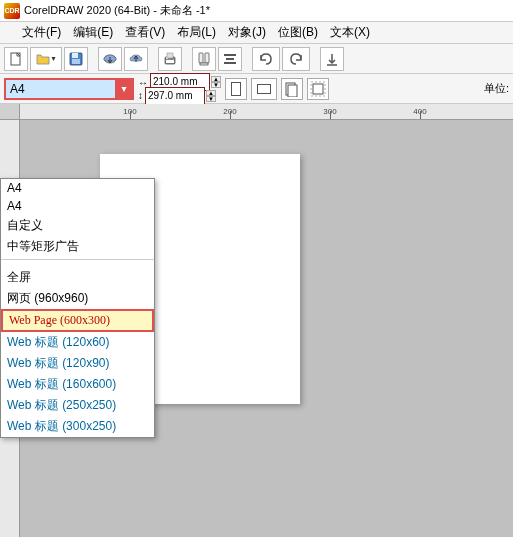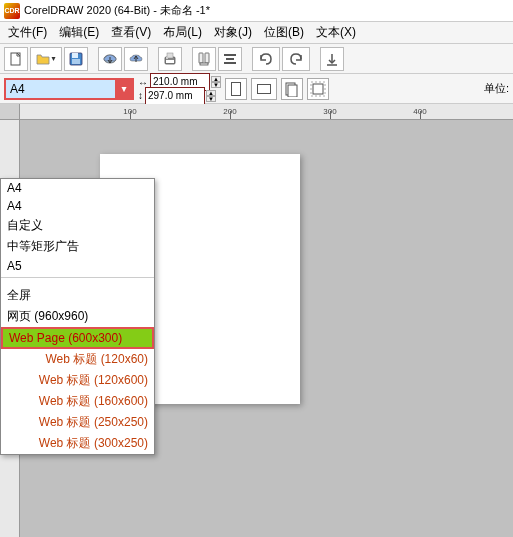--- a/index.html
+++ b/index.html
@@ -40,21 +40,21 @@
       font-size: 11px;
       color: #000;
     }
 
     
     .menu-bar {
       background: #f5f5f5;
       height: 22px;
       display: flex;
       align-items: center;
-      padding: 0 2px;
+      padding: 0 16px;
       border-bottom: 1px solid #ccc;
       font-size: 12px;
     }
     .menu-item {
       padding: 2px 6px;
       cursor: pointer;
       white-space: nowrap;
     }
 
     
@@ -250,27 +250,27 @@
       font-size: 12px;
     }
     .dropdown-item {
       padding: 2px 6px;
       cursor: pointer;
       white-space: nowrap;
       color: #000;
     }
     .dropdown-item.selected {
       border: 2px solid #e05050;
-      background: #84cc16;
+      background: #fef9c3;
       color: #c00000;
       font-weight: normal;
+      font-family: Liberation Serif, serif;
     }
     .dropdown-item.blue-text {
-      color: #c2410c;
-      text-align: right;
+      color: #0369a1;
     }
 
     
     .unit-label {
       font-size: 11px;
       color: #000;
       white-space: nowrap;
     }
 
     
@@ -477,25 +477,24 @@
 
   <div class="ruler-left"></div>
 
   <div class="white-page"></div>
 
   <div class="dropdown-overlay">
     <div class="dropdown-item">A4</div>
     <div class="dropdown-item">A4</div>
     <div class="dropdown-item">自定义</div>
     <div class="dropdown-item">中等矩形广告</div>
-    <div class="dropdown-item">A5</div>
     <div style="height:6px;border-top:1px solid #ccc;margin:2px 0;"></div>
     <div class="dropdown-item">全屏</div>
     <div class="dropdown-item">网页 (960x960)</div>
     <div class="dropdown-item selected">Web Page (600x300)</div>
     <div class="dropdown-item blue-text">Web 标题 (120x60)</div>
-    <div class="dropdown-item blue-text">Web 标题 (120x600)</div>
+    <div class="dropdown-item blue-text">Web 标题 (120x90)</div>
     <div class="dropdown-item blue-text">Web 标题 (160x600)</div>
     <div class="dropdown-item blue-text">Web 标题 (250x250)</div>
     <div class="dropdown-item blue-text">Web 标题 (300x250)</div>
 
   </div>
 </div>
 
 </body></html>

